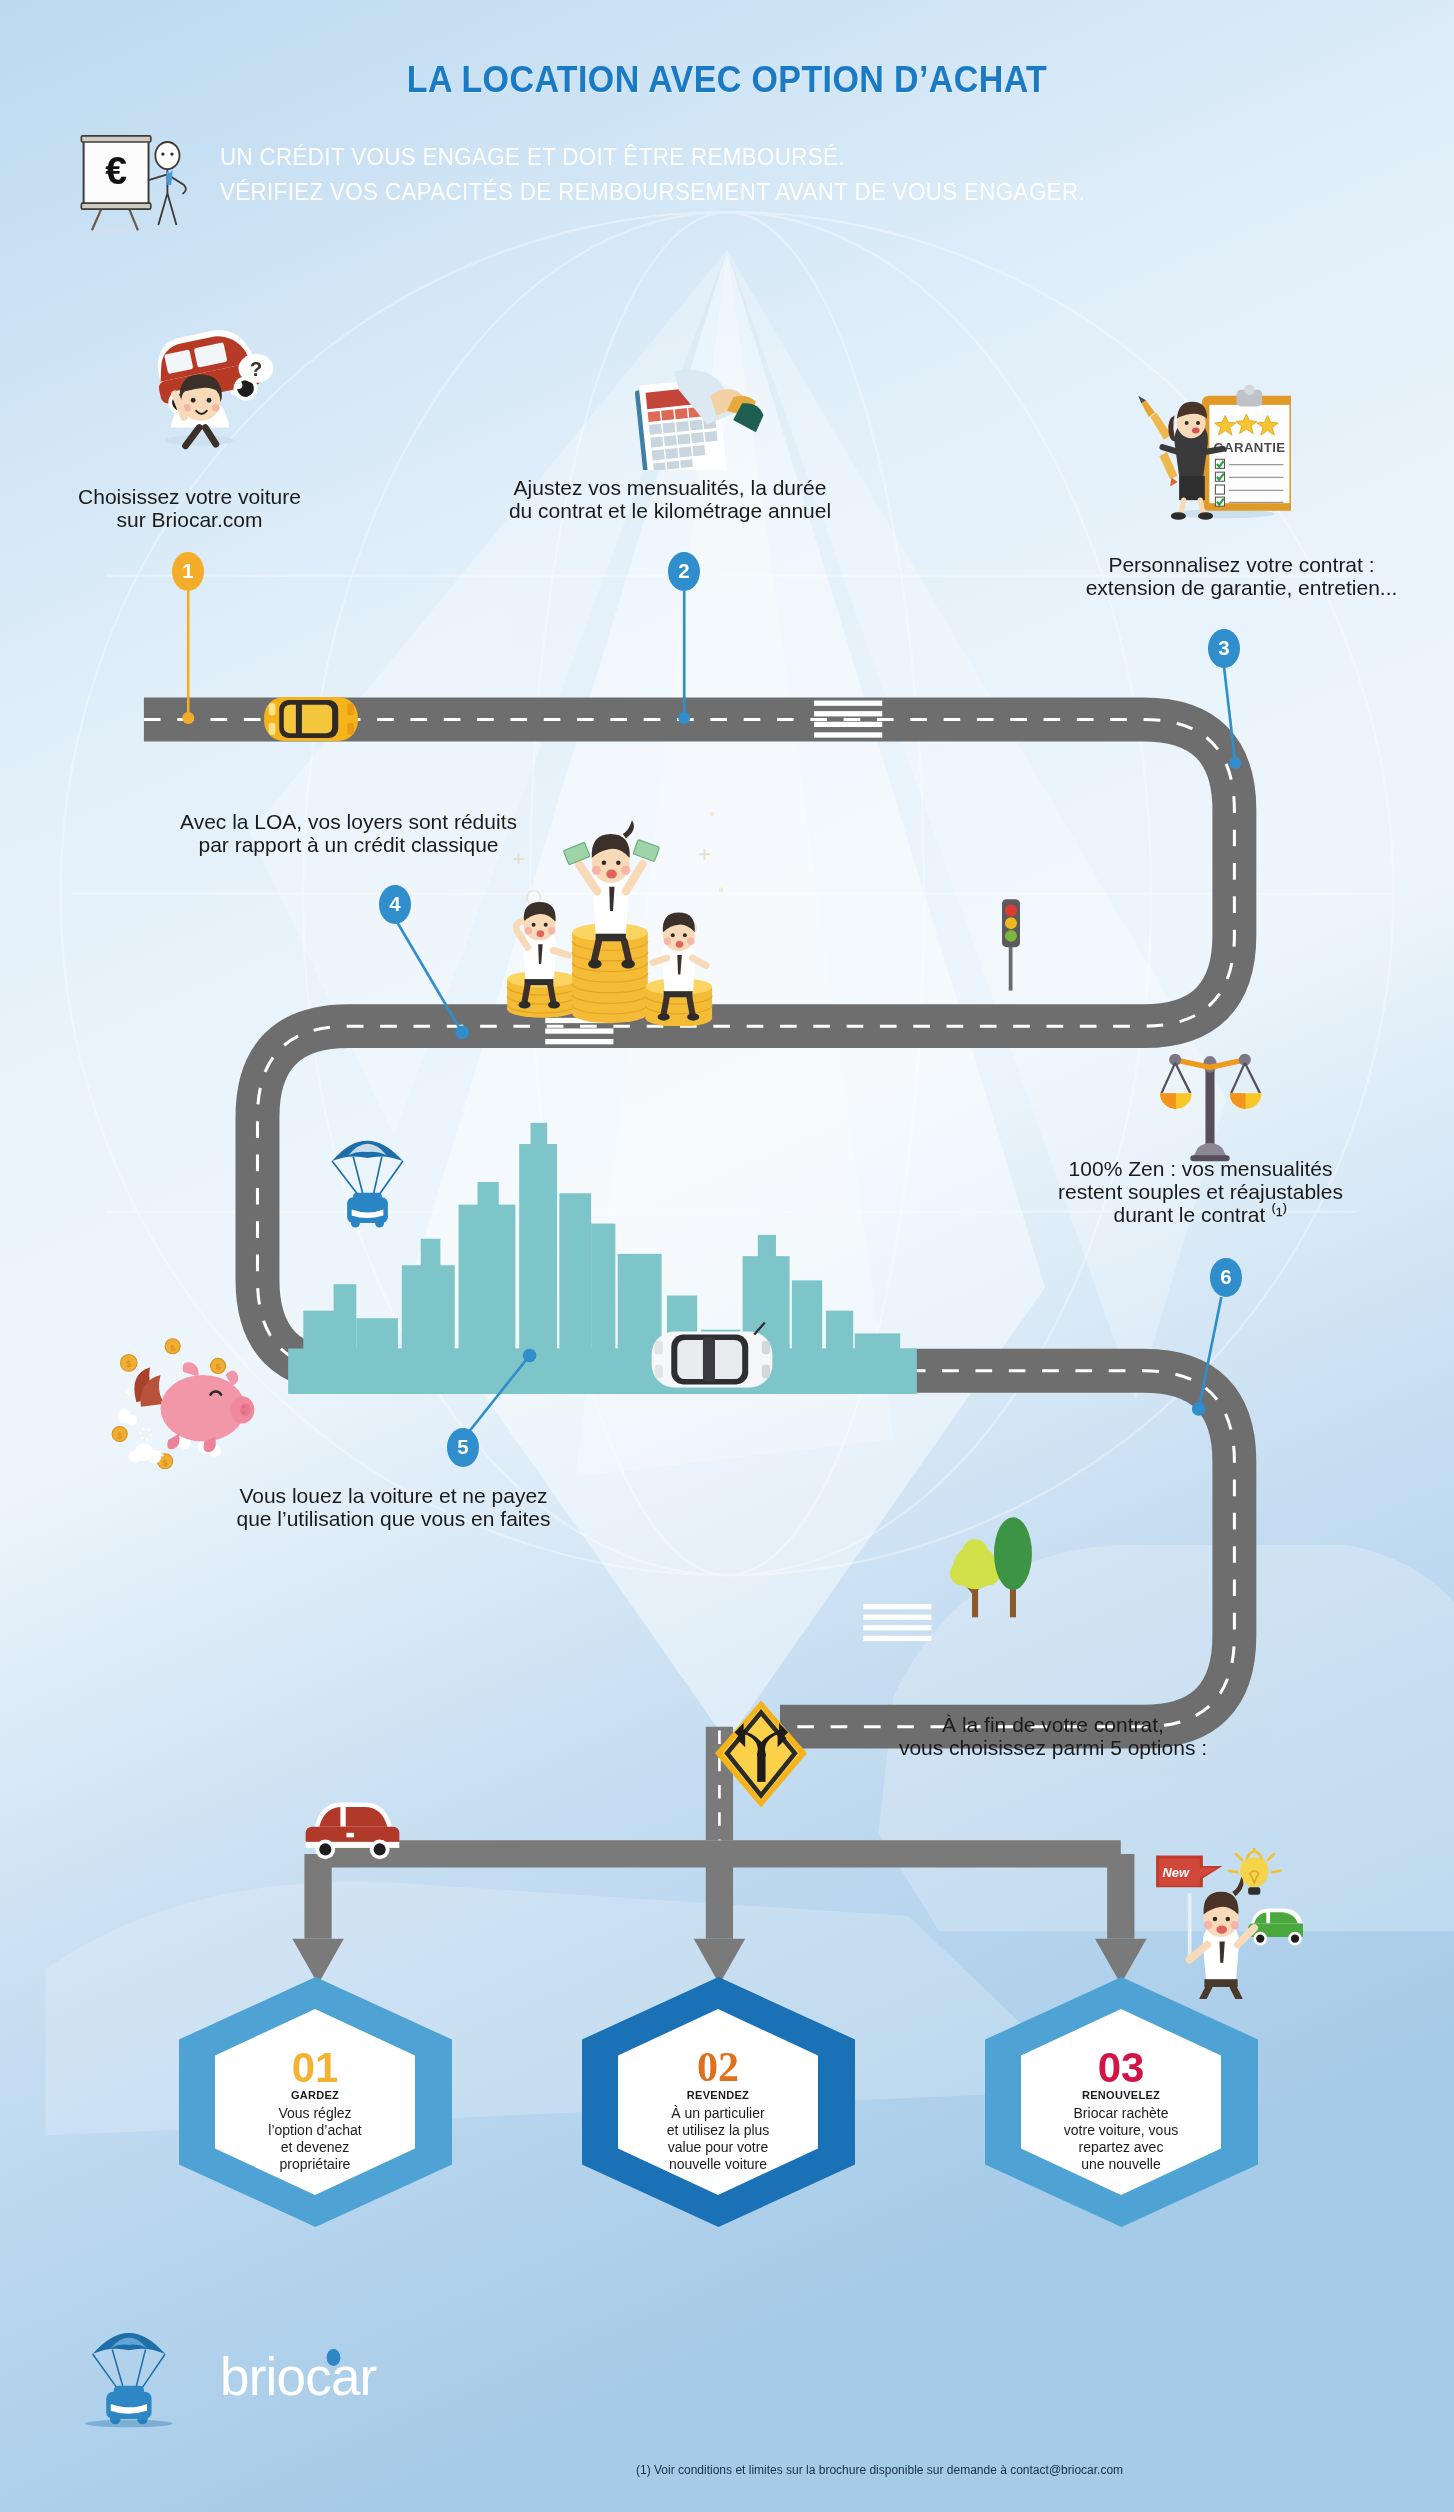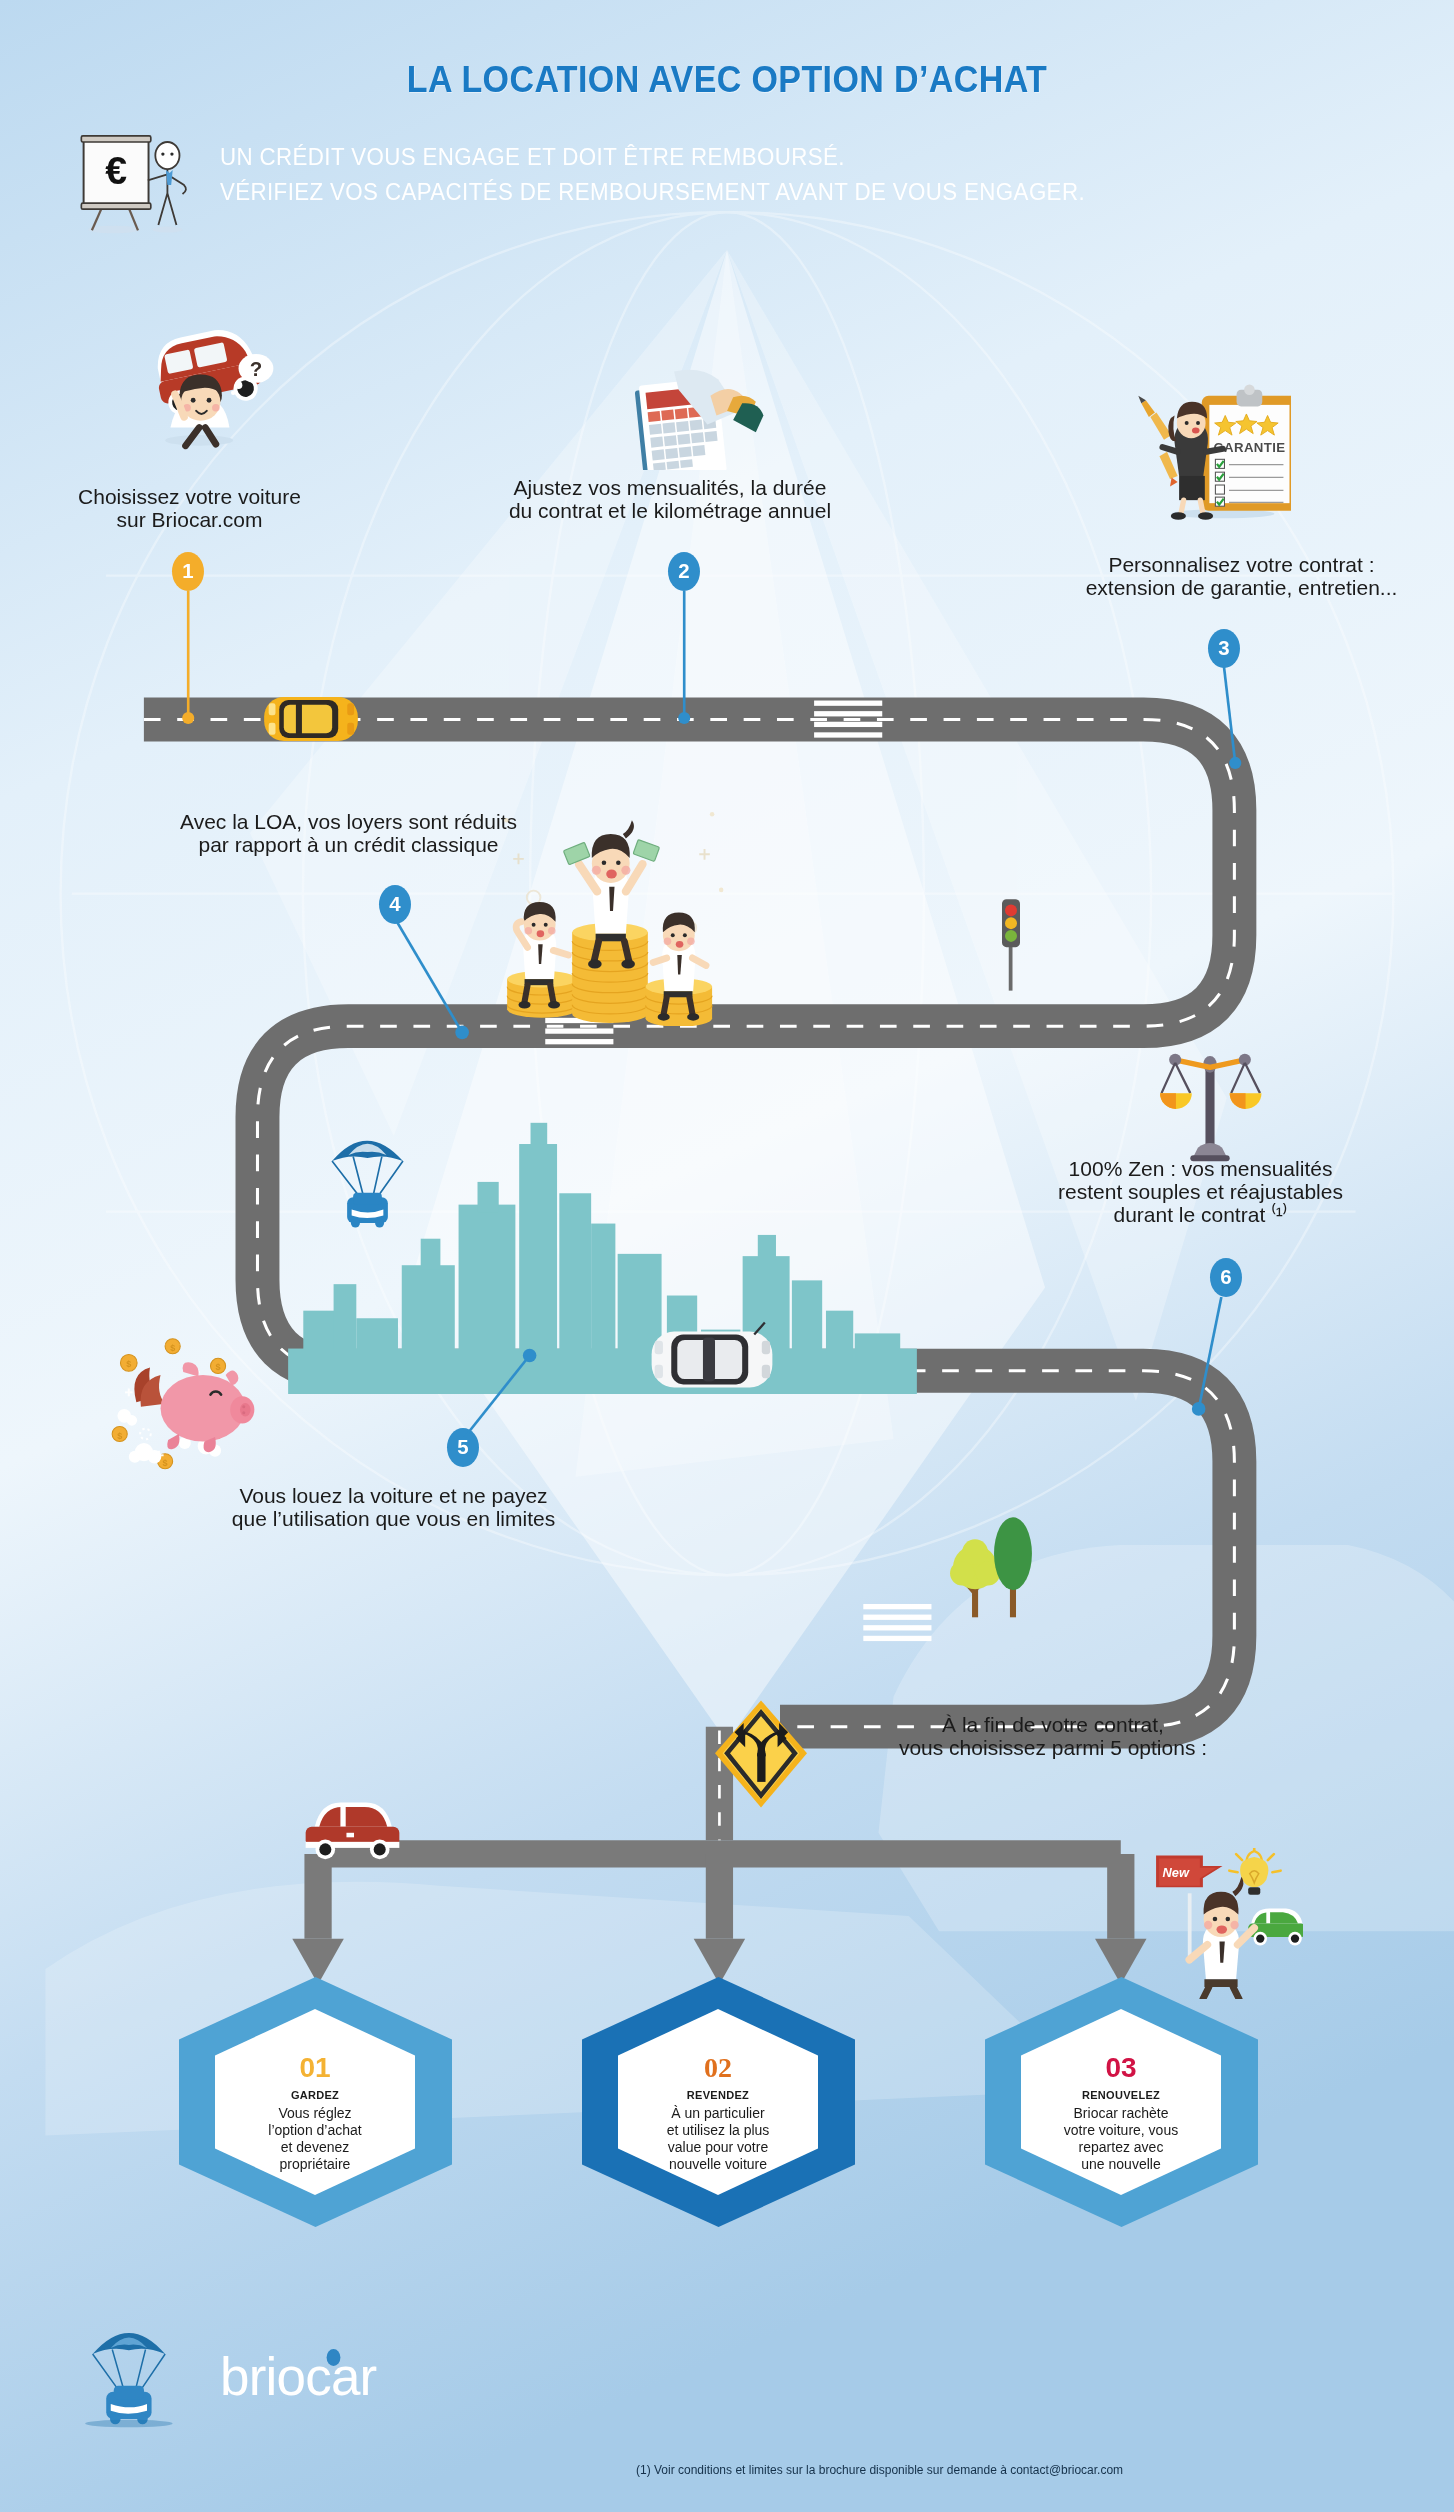--- a/index.html
+++ b/index.html
@@ -58,21 +58,21 @@
     position:absolute; left:0; top:0; width:273px; height:250px;
     clip-path:polygon(50% 0%,100% 25%,100% 75%,50% 100%,0% 75%,0% 25%);
   }
   .hex-inner {
     position:absolute; left:36px; top:32px; width:200px; height:186px;
     background:#ffffff;
     clip-path:polygon(50% 0%,100% 25%,100% 75%,50% 100%,0% 75%,0% 25%);
     display:flex; flex-direction:column; align-items:center; justify-content:center;
     text-align:center; padding:4.5px 7.6px;
   }
-  .hex-num { font-size:28px; font-weight:bold; line-height:41px; margin-bottom:1.5px;margin-top:16px; }
+  .hex-num { font-size:42px; font-weight:bold; line-height:41px; margin-bottom:1.5px;margin-top:16px; }
   .hex-title { font-size:11px; font-weight:bold; color:#1a1a1a; letter-spacing:0.3px; margin-bottom:4px; }
   .hex-body { font-size:14px; line-height:17px; color:#1b1b1b; }
 
   #logo-wrap { position:absolute; left:76px; top:2325px; width:318px; height:114px; }
   #logo-text {
     position:absolute; left:144px; top:21px; font-size:53px; color:#ffffff;
     font-weight:normal; letter-spacing:-0.8px;
   }
   #footnote {
     position:absolute; left:636px; top:2463px; width:803px;
@@ -573,21 +573,21 @@
       <path d="M56 92 q4,16 -8,20 q-10,2 -6,-12z" fill="#ea8298"></path>
       <path d="M104 96 q4,18 -8,20 q-10,0 -6,-14z" fill="#ea8298"></path>
     </g>
   </svg>
   <div class="step-badge" style="left:447px; top:1428px; background:#2f8ecb;">5</div>
   <svg class="leader" style="left:454px; top:1348px; width:106px; height:98px;" viewBox="0 0 140 130">
     <line x1="100" y1="10" x2="14" y2="118" stroke="#2f8ecb" stroke-width="3.5"></line>
     <circle cx="100" cy="10" r="9" fill="#2f8ecb"></circle>
   </svg>
   <div class="step-text" style="left:136px; top:1484px; width:515px; text-align:center;">Vous louez la voiture et ne payez
-que l’utilisation que vous en limites</div>
+que l’utilisation que vous en faites</div>
 
   <svg class="illus" style="left:644px; top:1318px; width:136px; height:83px;" viewBox="0 0 180 110">
     <rect x="10" y="18" width="160" height="74" rx="30" fill="#f6f7f8"></rect>
     <rect x="36" y="22" width="102" height="66" rx="16" fill="#2f2f33"></rect>
     <rect x="44" y="29" width="86" height="52" rx="10" fill="#e9ebee"></rect>
     <rect x="78" y="26" width="16" height="58" rx="5" fill="#3a3a40"></rect>
     <rect x="14" y="30" width="11" height="18" rx="4" fill="#dfe4e8"></rect>
     <rect x="14" y="62" width="11" height="18" rx="4" fill="#dfe4e8"></rect>
     <rect x="156" y="30" width="11" height="18" rx="4" fill="#d2d7db"></rect>
     <rect x="156" y="62" width="11" height="18" rx="4" fill="#d2d7db"></rect>

